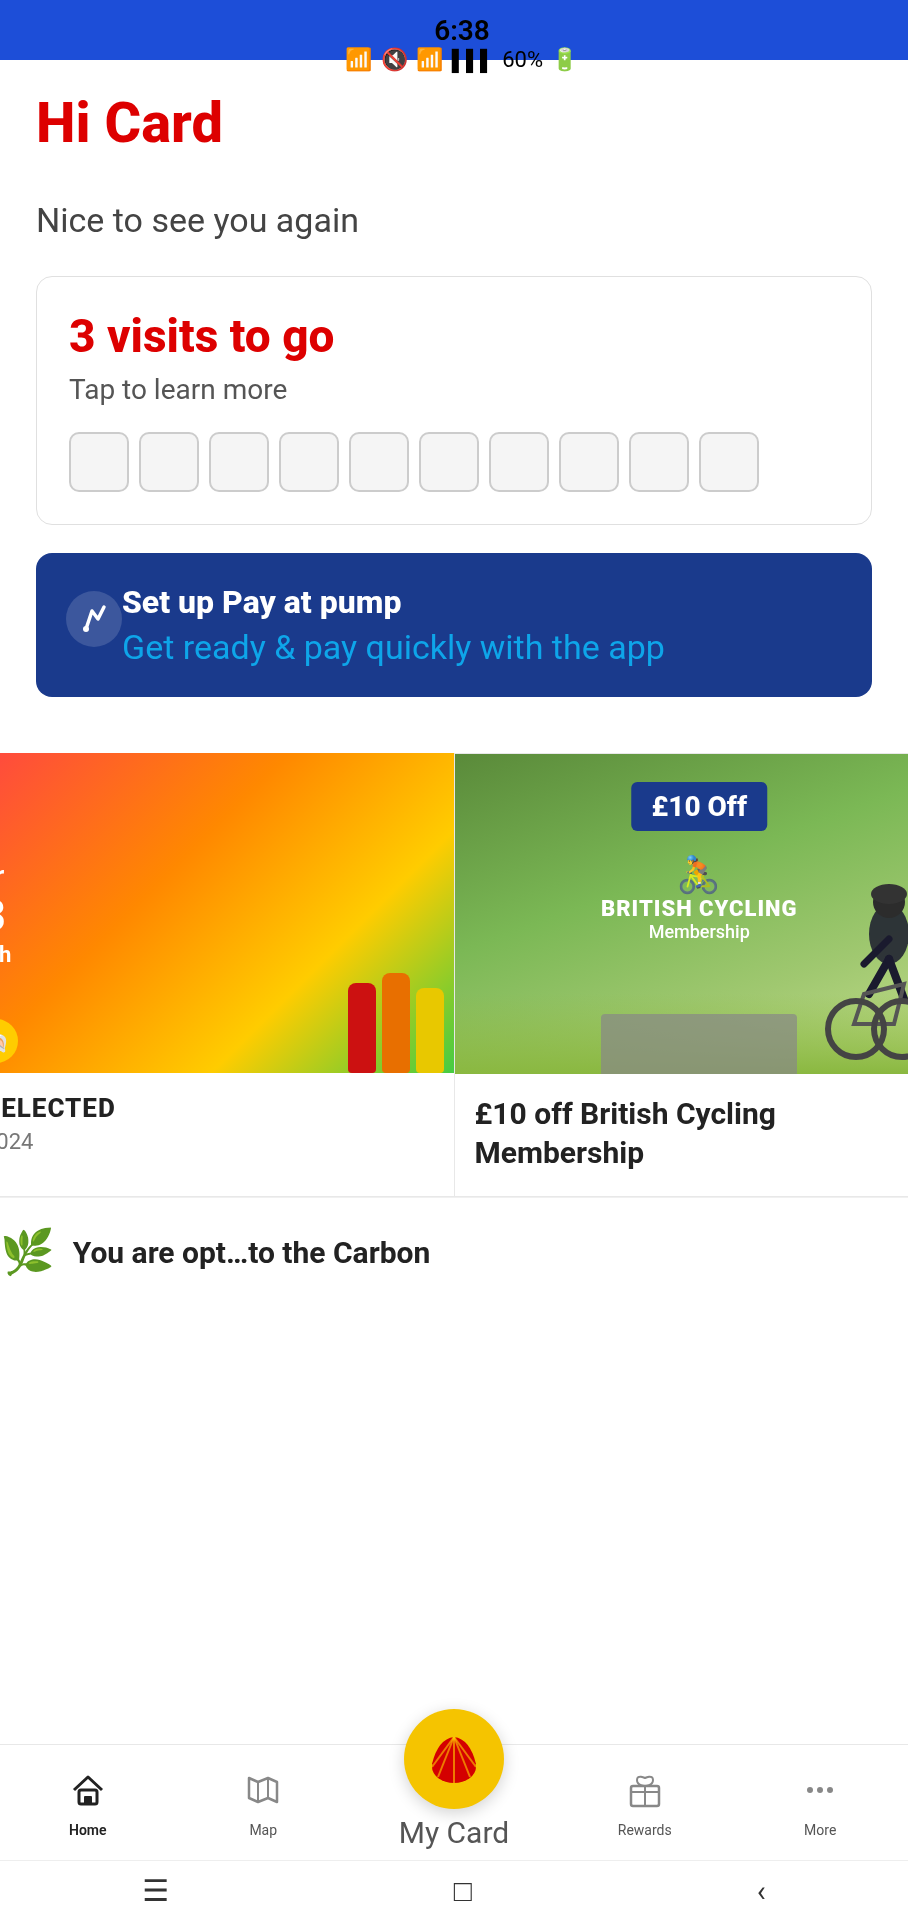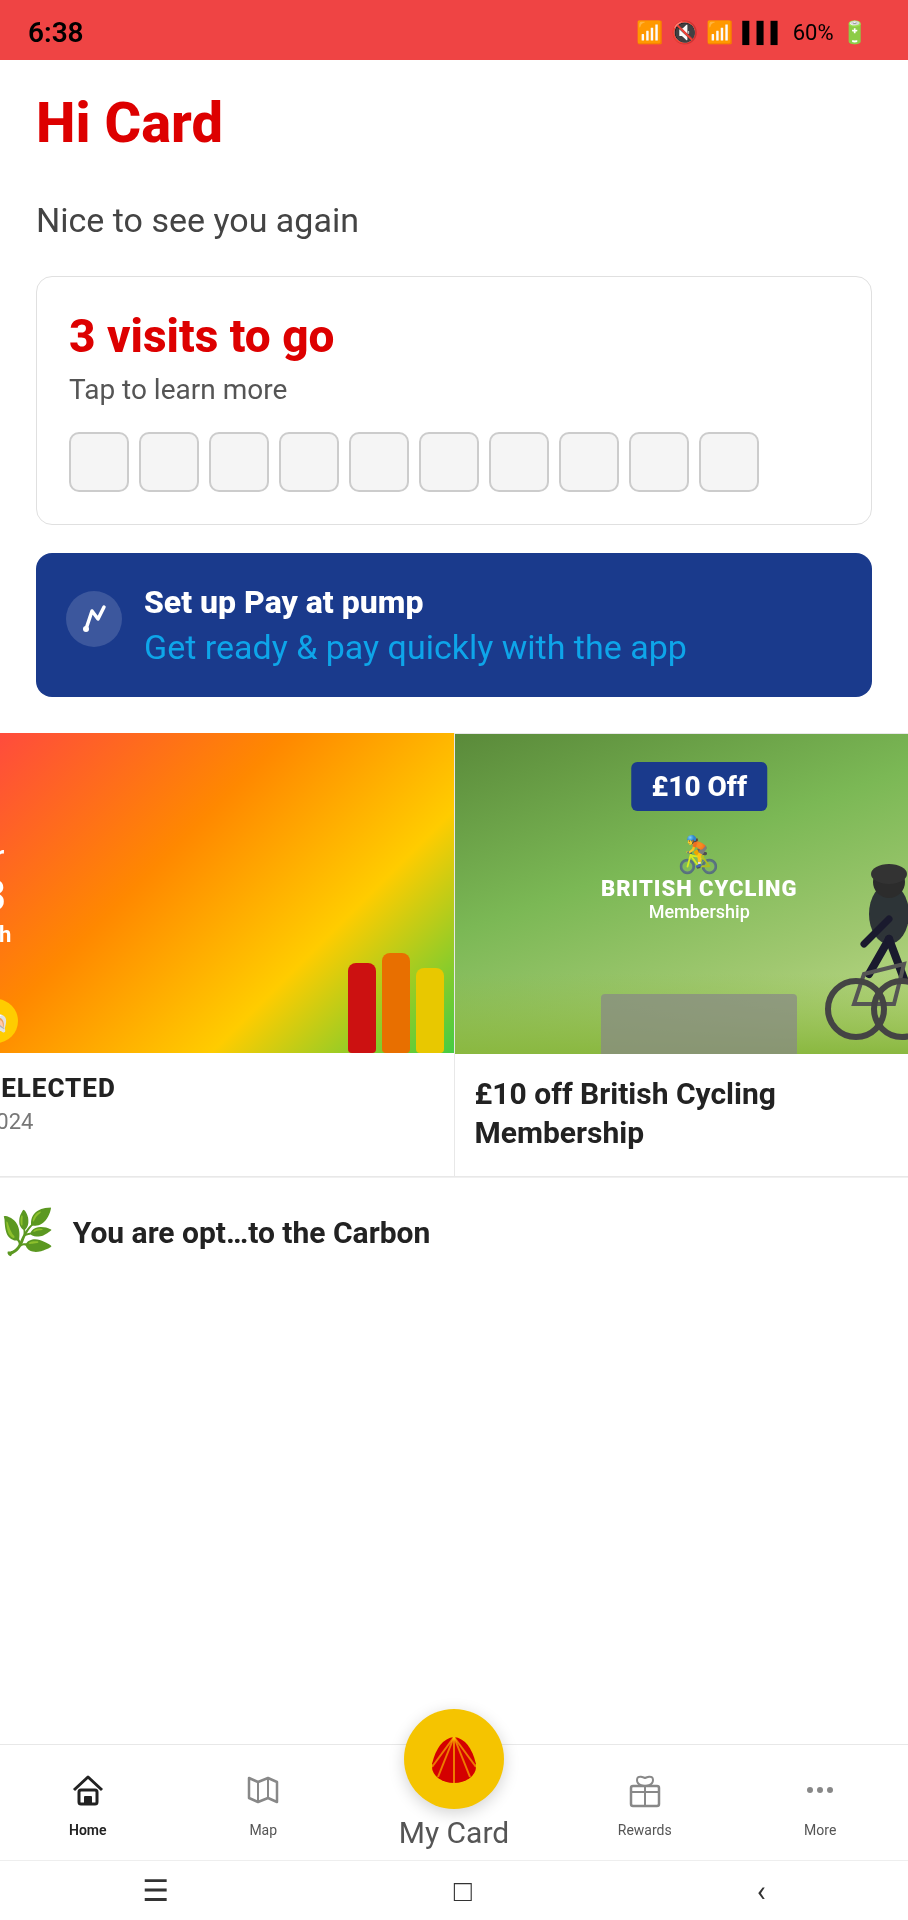--- a/index.html
+++ b/index.html
@@ -11,23 +11,24 @@
       font-family: -apple-system, BlinkMacSystemFont, 'Segoe UI', Roboto, sans-serif;
       position: relative;
       overflow-x: hidden;
     }
 
     
     .status-bar {
       display: flex;
       justify-content: space-between;
       align-items: center;
-      padding: 14px 39px 10px 28px;
-      background: #ef4444;
+      padding: 14px 12px 10px 28px;
+      background: #1d4ed8;
       height: 60px;
+      flex-direction: column;
     }
     .status-time {
       font-size: 28px;
       font-weight: 600;
       color: #000;
     }
     .status-icons {
       display: flex;
       align-items: center;
       gap: 8px;
@@ -91,22 +92,21 @@
       flex-shrink: 0;
     }
 
     
     .pay-pump-banner {
       background: #1a3a8c;
       border-radius: 16px;
       padding: 30px 30px;
       display: flex;
       align-items: center;
-      gap: 22px;
-      margin-bottom: 36px;
+      margin-bottom: 56px;
       cursor: pointer;
     }
     .pay-pump-icon {
       font-size: 48px;
       color: #fff;
       flex-shrink: 0;
     }
     .pay-pump-text-wrap {}
     .pay-pump-title {
       font-size: 32px;

